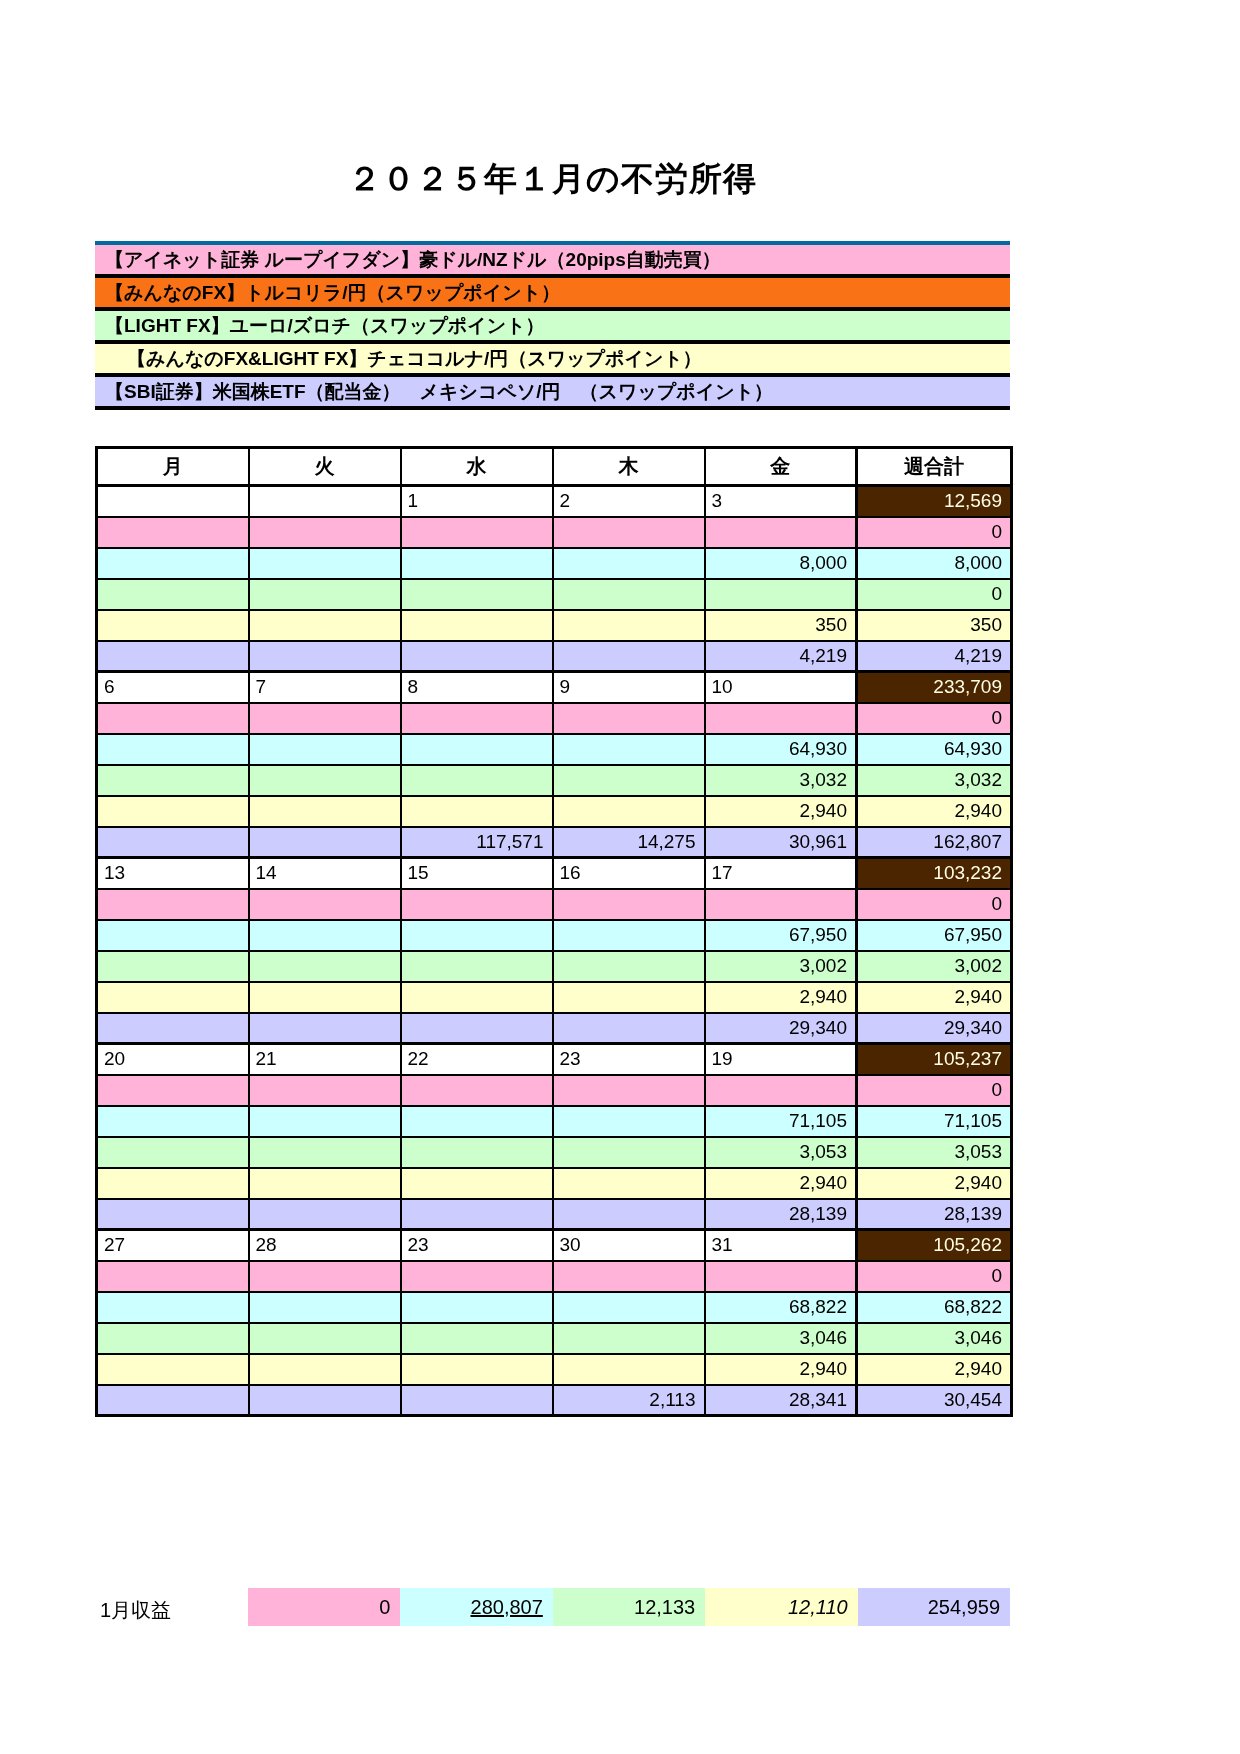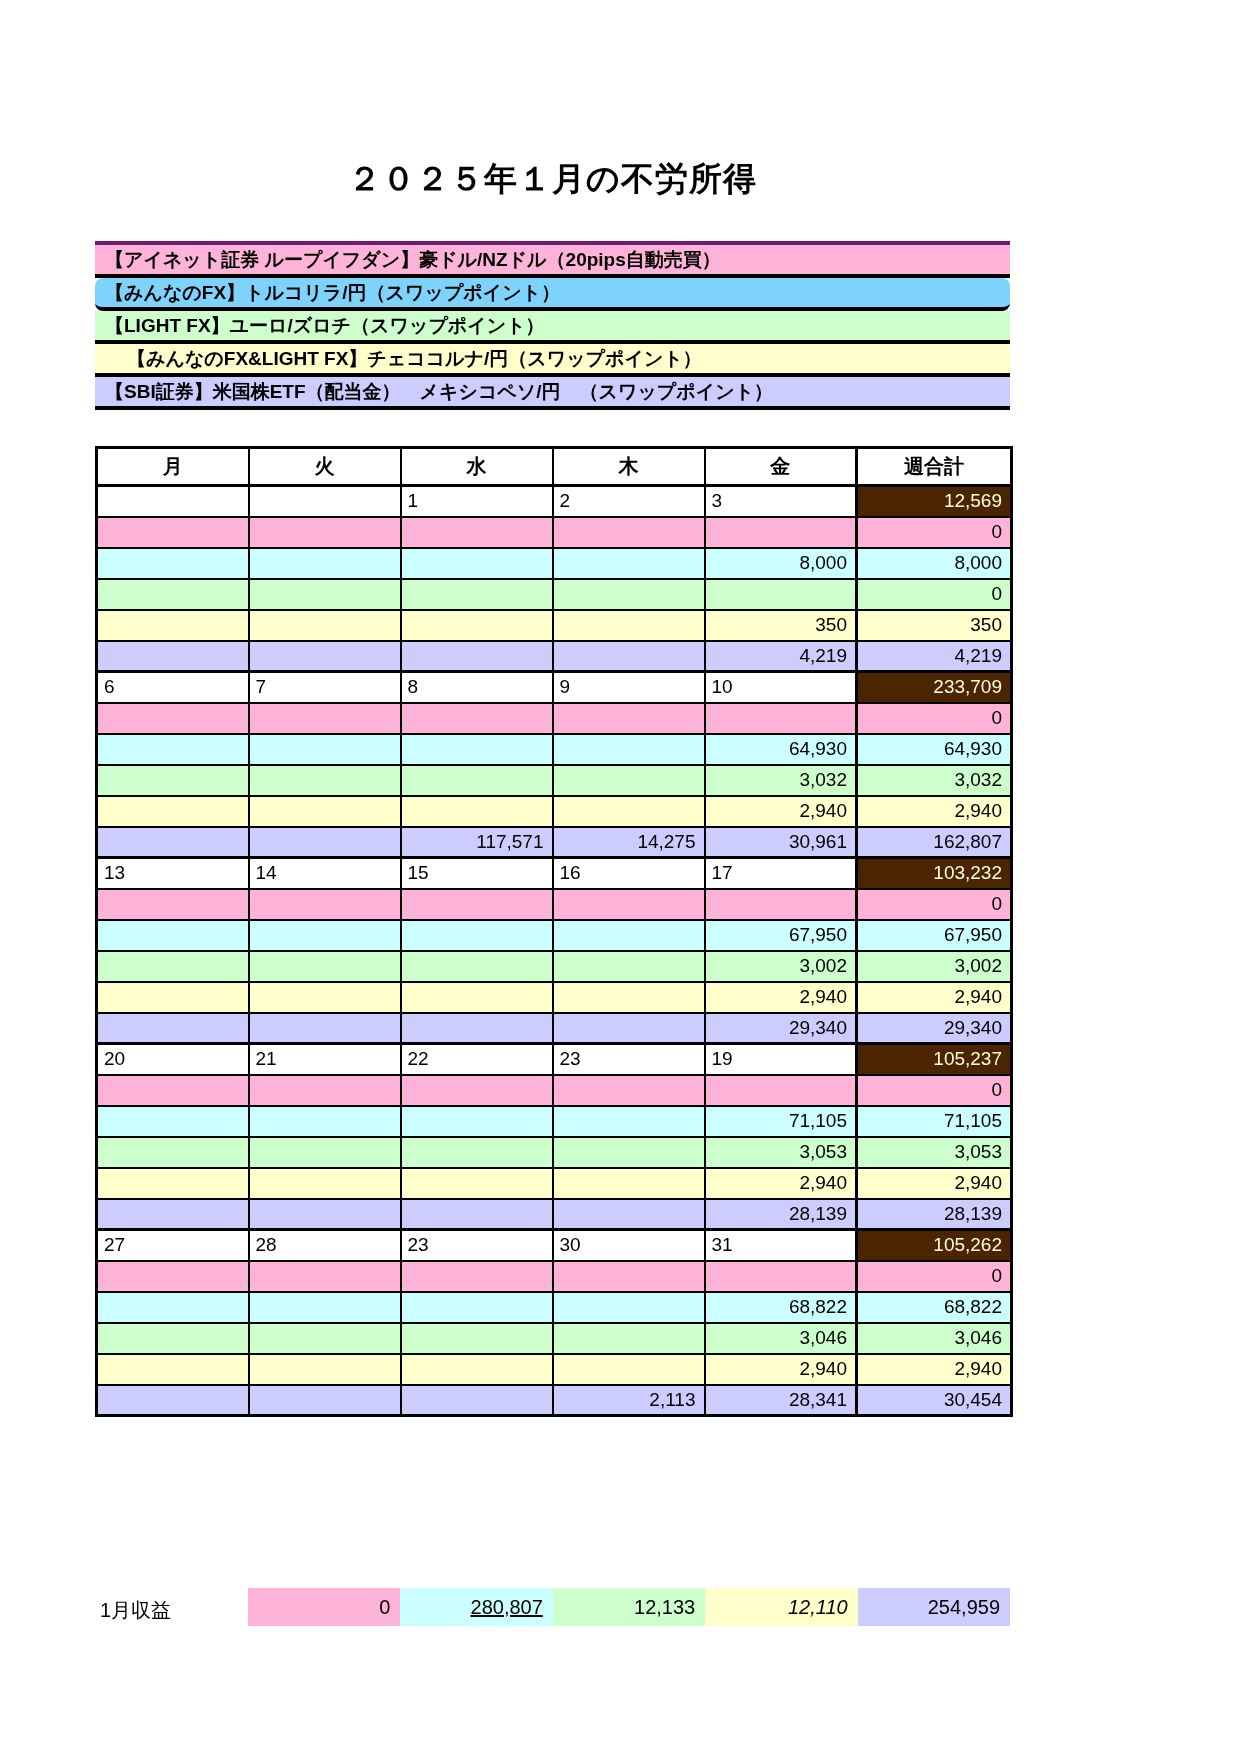--- a/index.html
+++ b/index.html
@@ -6,21 +6,21 @@
   body { background:#ffffff; }
   .page {
     position:relative; width:1240px; height:1754px; background:#ffffff;
     font-family:"Liberation Sans","DejaVu Sans",sans-serif; color:#000;margin-top:25px;
   }
   .title {
     position:absolute; top:132px; left:95px; width:915px;
     text-align:center; font-size:33px; font-weight:bold; letter-spacing:1px;
   }
   
-  .legend { position:absolute; top:216px; left:95px; width:915px; border-top:4px solid #701a75; }
+  .legend { position:absolute; top:216px; left:95px; width:915px; border-top:4px solid #0369a1; }
   .legend-bar {
     height:33px; border-bottom:4px solid #000;
     display:flex; align-items:center; padding-left:10px;
     font-weight:bold; font-size:19px; white-space:nowrap; overflow:hidden;
   }
   
   .calendar {
     position:absolute; top:421px; left:95px; width:915px;
     border-collapse:collapse; table-layout:fixed; border:3px solid #000;
   }
@@ -49,21 +49,21 @@
 <body>
 
 <div class="page">
 
   <div class="title">２０２５年１月の不労所得</div>
 
   <div class="legend">
     <div class="legend-bar" style="background: rgb(255, 179, 217);">
       <span>【アイネット証券 ループイフダン】豪ドル/NZドル（20pips自動売買）</span>
     </div>
-    <div class="legend-bar" style="background: #7dd3fc; border-radius: 8px;">
+    <div class="legend-bar" style="background: #f97316;">
       <span>【みんなのFX】トルコリラ/円（スワップポイント）</span>
     </div>
     <div class="legend-bar" style="background: rgb(204, 255, 204);">
       <span>【LIGHT FX】ユーロ/ズロチ（スワップポイント）</span>
     </div>
     <div class="legend-bar" style="background: rgb(255, 255, 204); padding-left: 32px;">
       <span>【みんなのFX&amp;LIGHT FX】チェココルナ/円（スワップポイント）</span>
     </div>
     <div class="legend-bar" style="background: rgb(204, 204, 255);">
       <span>【SBI証券】米国株ETF（配当金）　メキシコペソ/円　（スワップポイント）</span>

